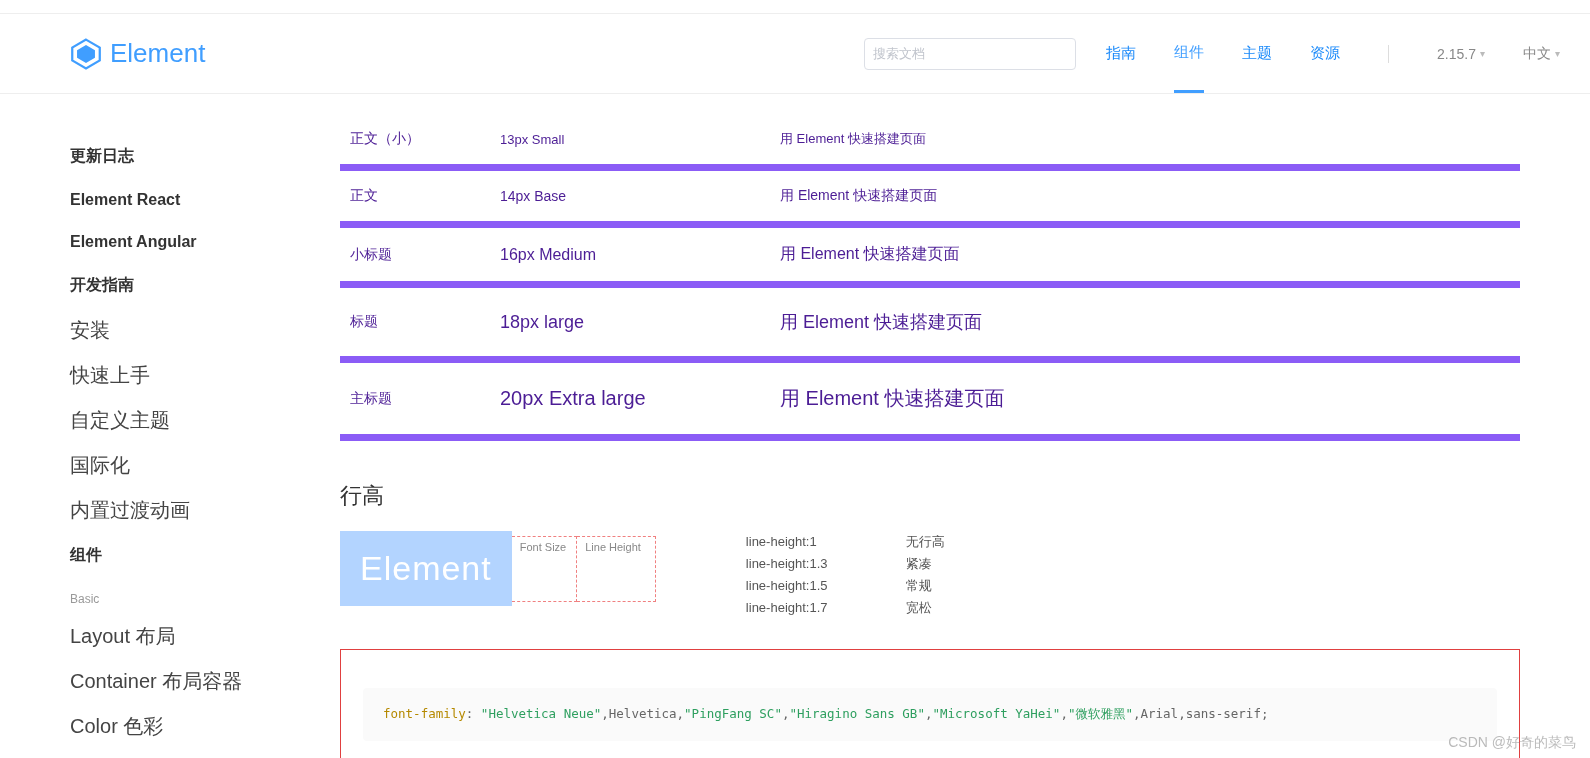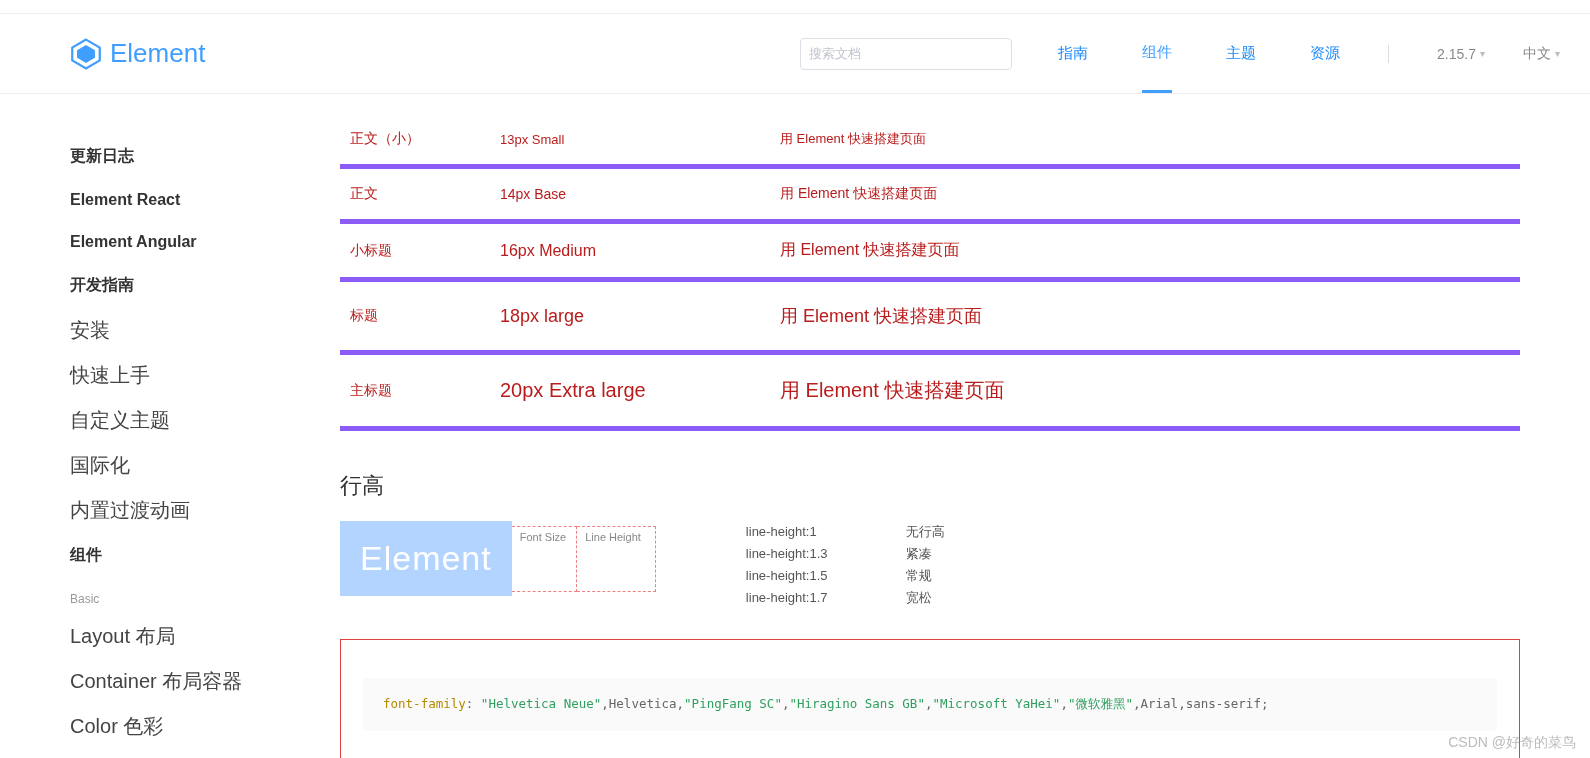--- a/index.html
+++ b/index.html
@@ -5,36 +5,36 @@
   * { box-sizing: border-box; margin: 0; padding: 0; }
   body { font-family: "Helvetica Neue", Helvetica, Arial, sans-serif; color: #333; font-size: 14px; background: #fff; }
   .top-gap { height: 14px; border-bottom: 1px solid #eee; }
   .header { height: 80px; display: flex; align-items: center; padding: 0 30px 0 70px; border-bottom: 1px solid #eee; }
   .logo { display: flex; align-items: center; color: #409eff; font-size: 26px; font-weight: 500; gap: 8px; }
   .logo-icon { width: 32px; height: 32px; }
   .header-spacer { flex: 1; }
   .search-box { width: 212px; height: 32px; border: 1px solid #dcdfe6; border-radius: 4px; padding: 0 8px; font-size: 13px; color: #606266; margin-right: 30px; }
   .search-box::placeholder { color: #c0c4cc; }
   .nav { display: flex; align-items: center; gap: 38px; }
-  .nav-item { color: #409eff; font-size: 15px; cursor: pointer; padding: 28px 0; margin-left: 16px; }
+  .nav-item { color: #409eff; font-size: 15px; cursor: pointer; padding: 28px 0; }
   .nav-item.inactive { color: #1989fa; }
   .nav-item.active { color: #409eff; border-bottom: 3px solid #409eff; font-weight: 500; }
   .divider { width: 1px; height: 18px; background: #ddd; margin: 0 10px; }
   .dropdown { color: #888; font-size: 14px; cursor: pointer; display: flex; align-items: center; gap: 4px; }
   .chevron { font-size: 10px; color: #bbb; }
   .container { display: flex; padding: 0 70px; }
   .sidebar { width: 230px; flex-shrink: 0; padding-top: 40px; }
   .side-item { display: block; padding: 10px 0; color: #333; font-size: 15px; cursor: pointer; }
   .side-item.bold { font-weight: 600; font-size: 16px; padding: 12px 0; }
   .side-item.sub { font-weight: 400; color: #444; font-size: 20px; padding: 9px 0; }
   .side-item.group { color: #999; font-size: 12px; padding: 14px 0 8px 0; cursor: default; }
   .side-item.selected { color: #b91c1c; border: 1.5px solid #e04040; padding: 4px 6px; display: inline-block; margin-top: 20px; font-size: 14px; }
   .main { flex: 1; padding-top: 20px; padding-left: 40px; }
   .type-table { width: 100%; border-collapse: collapse; }
-  .type-table td { padding: 16px 10px; border-bottom: 5px solid #8b5cf6; color: #b91c1c; vertical-align: middle; }
+  .type-table td { padding: 16px 10px; border-bottom: 7px solid #8b5cf6; color: #4c1d95; vertical-align: middle; }
   .type-table tr.big td { padding: 22px 10px; }
   .type-table td:nth-child(1) { width: 150px; }
   .type-table td:nth-child(2) { width: 280px; }
   .fs-13 td:nth-child(2),.fs-13 td:nth-child(3){font-size:13px;}
   .fs-14 td:nth-child(2),.fs-14 td:nth-child(3){font-size:14px;}
   .fs-16 td:nth-child(2),.fs-16 td:nth-child(3){font-size:16px;}
   .fs-18 td:nth-child(2),.fs-18 td:nth-child(3){font-size:18px;}
   .fs-20 td:nth-child(2),.fs-20 td:nth-child(3){font-size:20px;}
   h2 { font-size: 22px; font-weight: 500; color: #333; margin: 40px 0 20px; }
   .lh-section { display: flex; gap: 90px; align-items: flex-start; }

